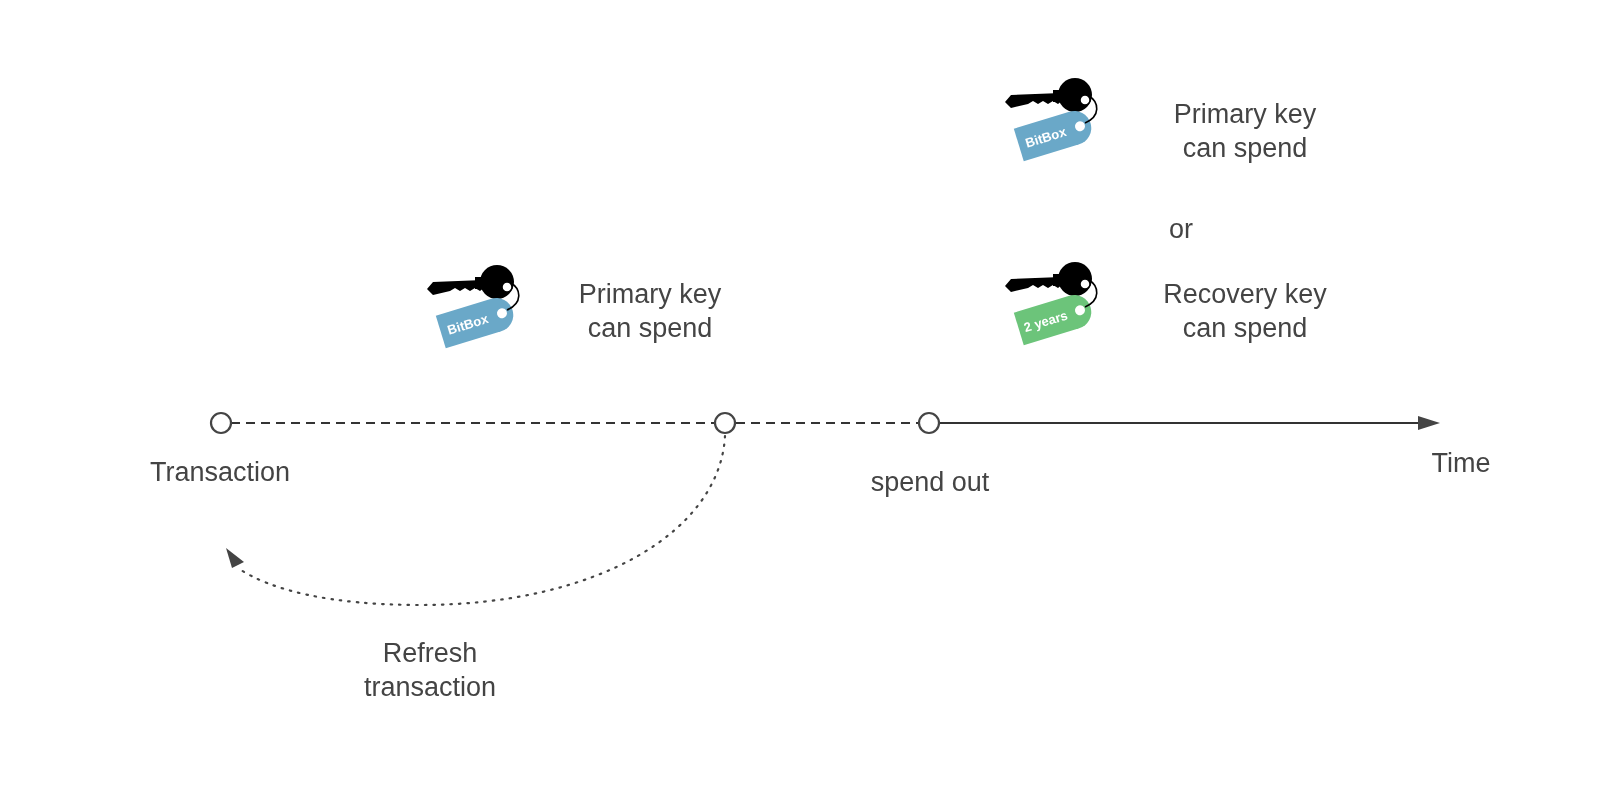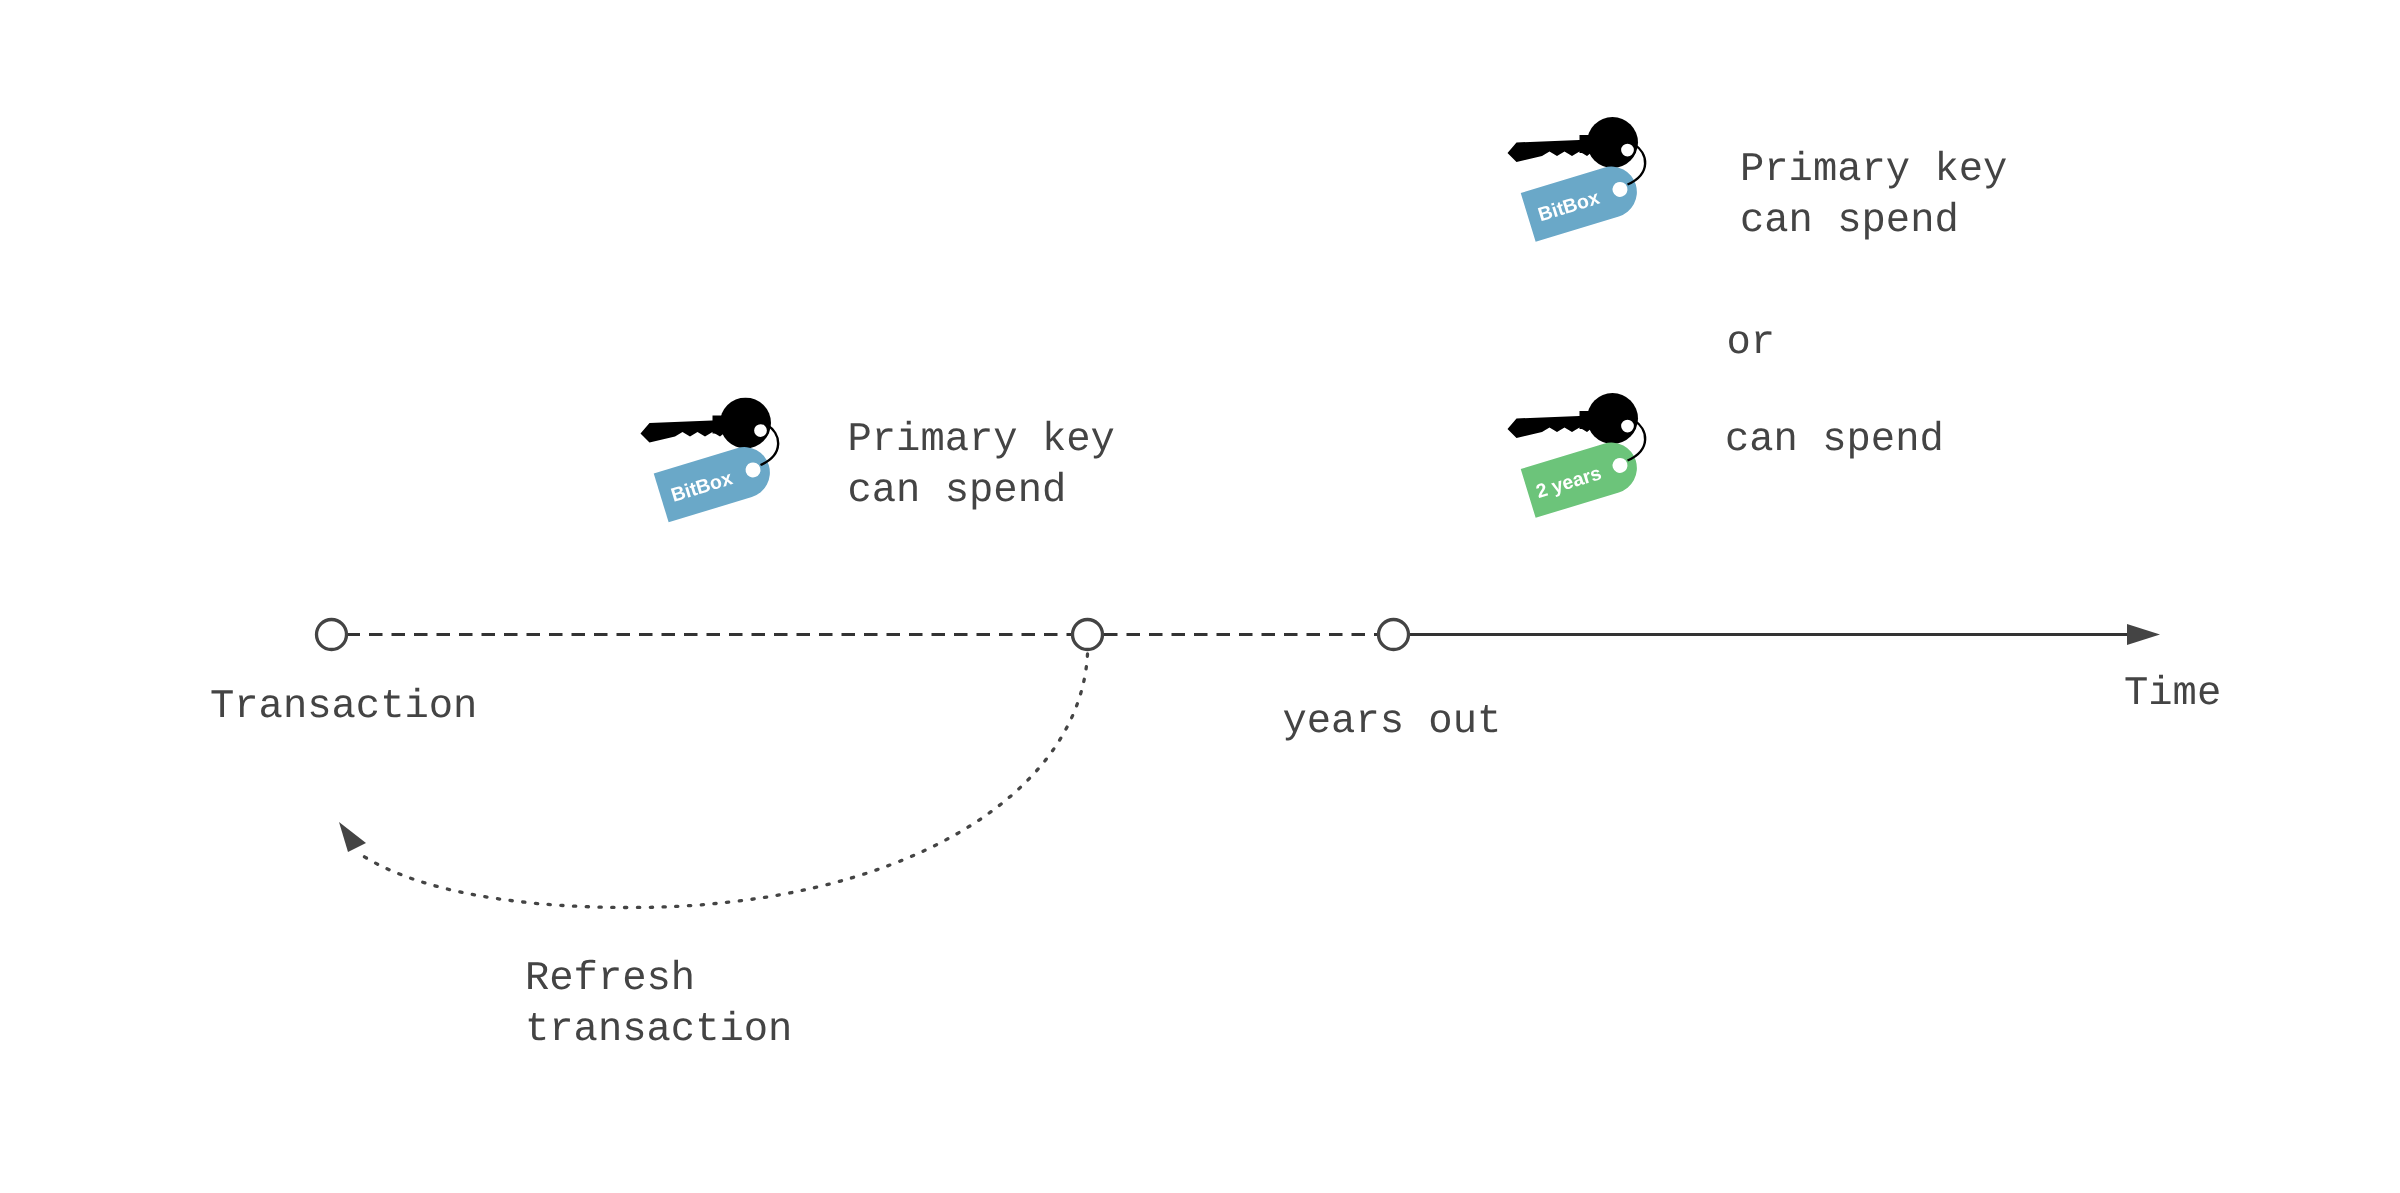--- a/index.html
+++ b/index.html
@@ -1,18 +1,18 @@
 <!DOCTYPE html>
 <html><head>
   <meta charset="utf-8">
   <style>
     html, body { margin: 0; padding: 0; background: #ffffff; }
     body { width: 1600px; height: 795px; position: relative; overflow: hidden;
            font-family: "Liberation Sans", "DejaVu Sans", sans-serif; color: #3d3d3d; }
-    .lbl { position: absolute; font-size: 27px; line-height: 34px; font-weight: 300; color: #444; white-space: nowrap; font-family: Liberation Mono, monospace; }
+    .lbl { position: absolute; text-align: center; font-size: 27px; line-height: 34px; font-weight: 300; color: #444; white-space: nowrap; }
     .lbl span { display: block; }
     svg.main { position: absolute; left: 0; top: 0; }
     .key { position: absolute; width: 110px; height: 100px; }
   </style>
 </head>
 <body>
 
 <svg class="main" width="1600" height="795">
   <defs>
     <marker id="arrowEnd" markerWidth="10" markerHeight="10" refX="8" refY="5" orient="auto" markerUnits="userSpaceOnUse">
@@ -32,38 +32,39 @@
   <circle cx="929" cy="423" r="10" fill="#fff" stroke="#444" stroke-width="2.2"></circle>
 
   <path d="M725,436 C720,530 600,605 420,605 C330,605 270,590 238,568" fill="none" stroke="#444" stroke-width="2.2" stroke-dasharray="1.5,7" stroke-linecap="round"></path>
   <path d="M226,548 L244,562 L232,568 Z" fill="#444"></path>
 </svg>
 
 <div class="lbl" style="left:140px; top:455px; width:160px;">
   <span>Transaction</span>
 </div>
 <div class="lbl" style="left:855px; top:465px; width:150px;">
-  <span>years out</span>
+  <span>spend out</span>
 </div>
 <div class="lbl" style="left:1416px; top:446px; width:90px;">Time</div>
 <div class="lbl" style="left:350px; top:636px; width:160px;">
   <span>Refresh</span>
   <span>transaction</span>
 </div>
 
 <div class="lbl" style="left:565px; top:277px; width:170px;">
   <span>Primary key</span>
   <span>can spend</span>
 </div>
 <div class="lbl" style="left:1160px; top:97px; width:170px;">
   <span>Primary key</span>
   <span>can spend</span>
 </div>
 <div class="lbl" style="left:1151px; top:212px; width:60px;">or</div>
 <div class="lbl" style="left:1150px; top:277px; width:190px;">
+  <span>Recovery key</span>
   <span>can spend</span>
 </div>
 
 <svg class="key" style="left:425px; top:265px;" viewBox="0 0 110 100">
   <g>
     <path d="M2,24 L8,17 L58,15 L60,22 L55,26 L50,23 L45,26 L40,23 L35,26 L30,23 L25,26 L8,30 Z" fill="#000"></path>
     <circle cx="72" cy="17" r="17" fill="#000"></circle>
     <rect x="50" y="12" width="12" height="12" fill="#000"></rect>
   </g>
   <g transform="rotate(-17 55 55)">

